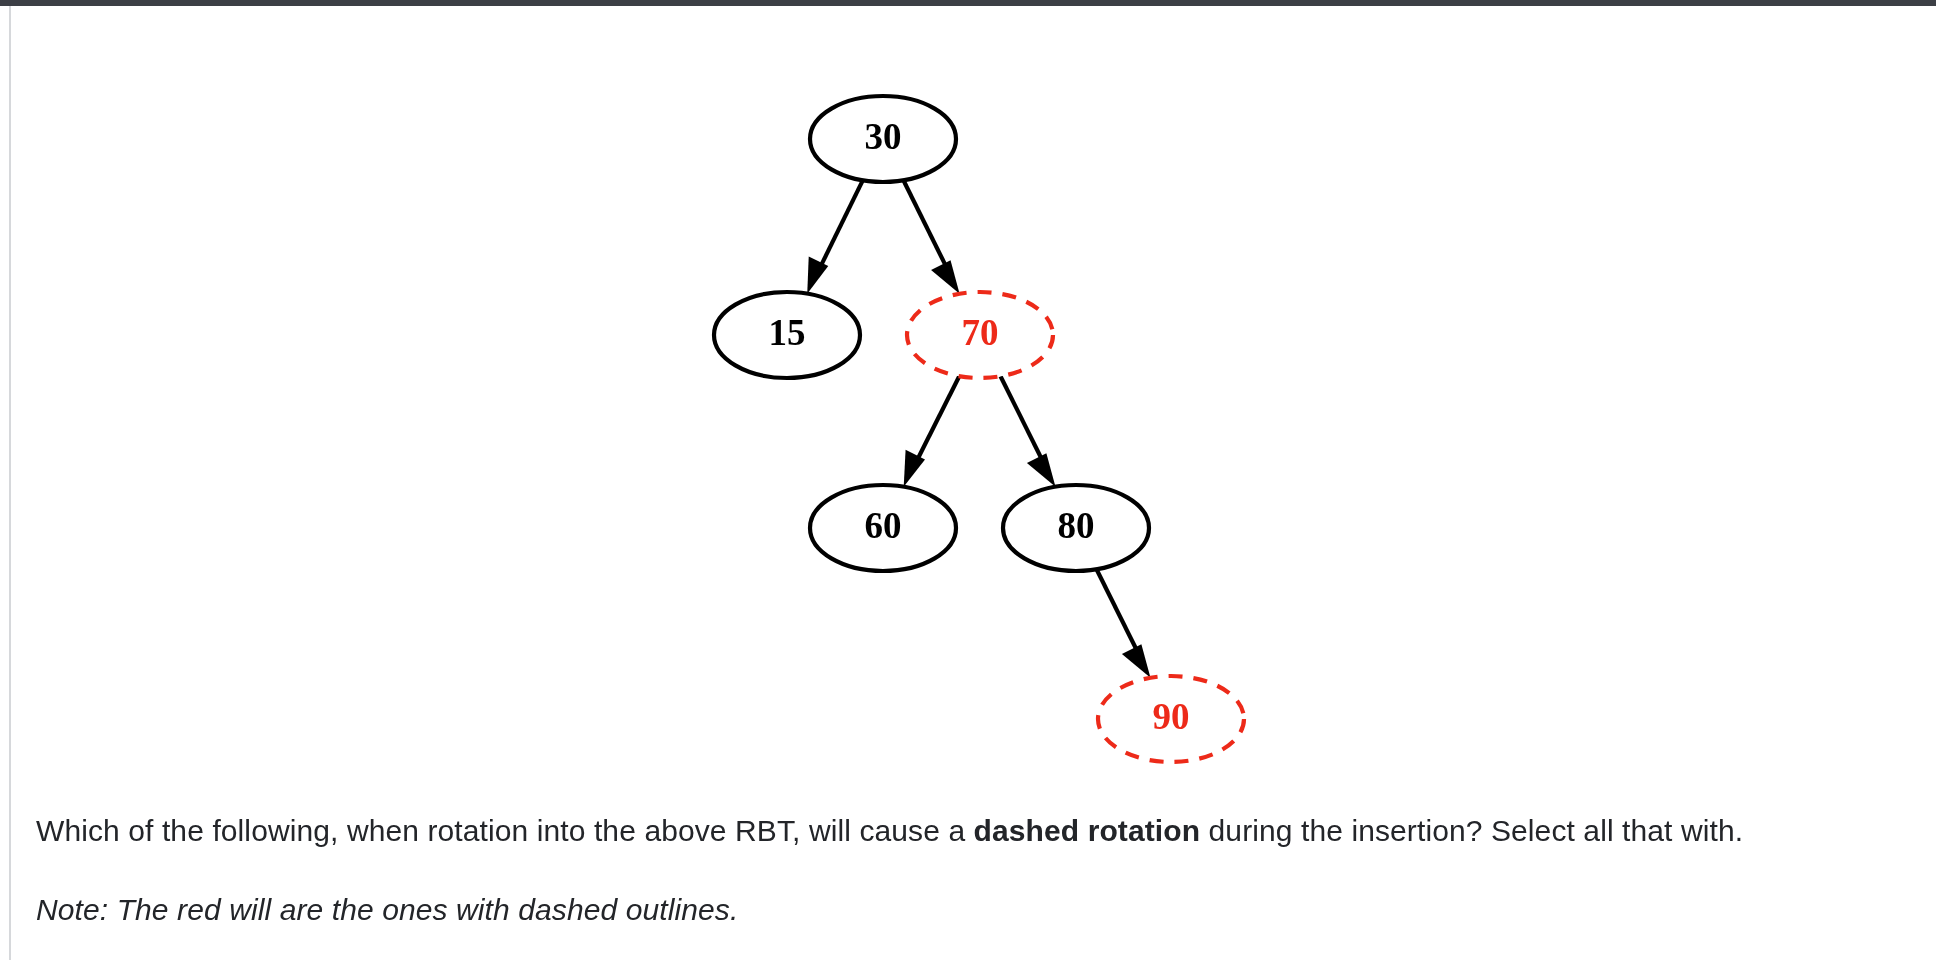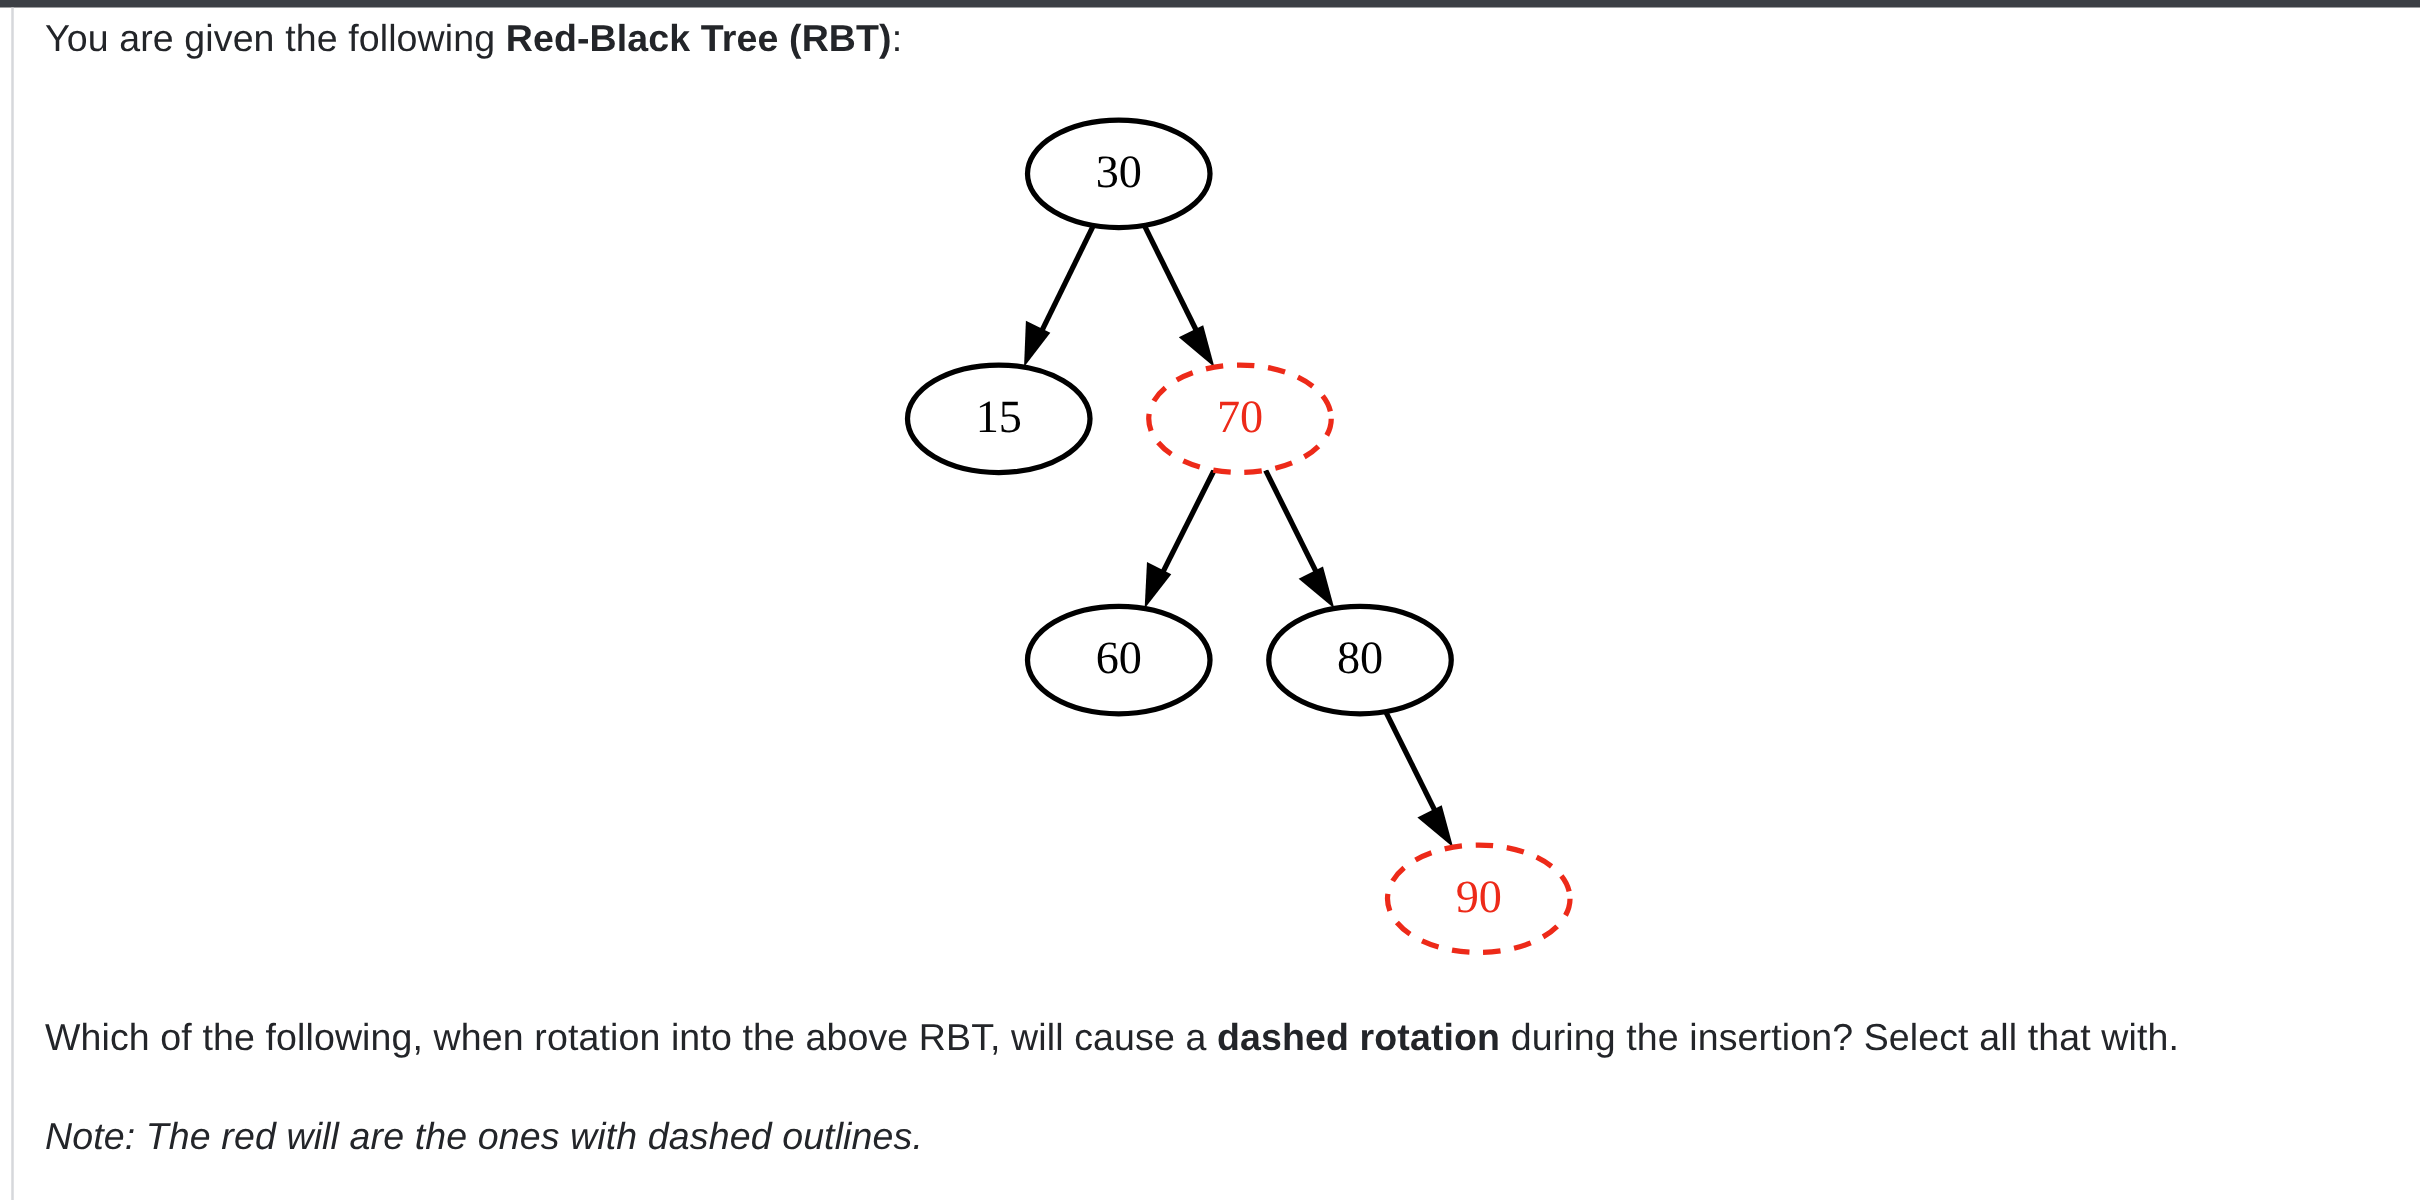--- a/index.html
+++ b/index.html
@@ -52,23 +52,24 @@
   #note-text {
     top: 886px;
     font-style: italic;
   }
   .prompt-line b {
     font-weight: bold;
   }
   .tree-figure {
     position: absolute;
     top: 40px;
-    left: 12px;
+    left: 0;
     width: 1843px;
     height: 740px;
+    font-weight: bold;
   }
   svg { display: block; }
   .node-ellipse-black {
     fill: #ffffff;
     stroke: #000000;
     stroke-width: 4.2;
   }
   .node-ellipse-red {
     fill: #ffffff;
     stroke: #ed2a19;
@@ -91,23 +92,20 @@
   .edge-head { fill: #000000; }
 </style>
 </head>
 <body>
 
 <div class="top-bar"></div>
 <div class="left-rule"></div>
 
 <div class="content">
 
-  <div class="prompt-line" id="intro-text">
-    <span>You are given the following </span><b>Red-Black Tree (RBT)</b><span>:</span>
-  </div>
 
   <div class="tree-figure">
     <svg id="tree-svg" width="1925" height="740" viewBox="0 0 1925 740">
         <g>
           <g>
             <line x1="851.7641394169237" y1="134.3148820237807" x2="807.672414252138" y2="224.33548756855174" class="edge-line"></line>
             <polygon points="796.2358605830763,247.6851179762193 797.7204132228103,210.5529741725031 817.2532771215322,220.12009118412197" class="edge-head"></polygon>
           </g>
           <g>
             <line x1="892.4302191580149" y1="134.28167994815382" x2="937.0374367266475" y2="224.41585153013295" class="edge-line"></line>

